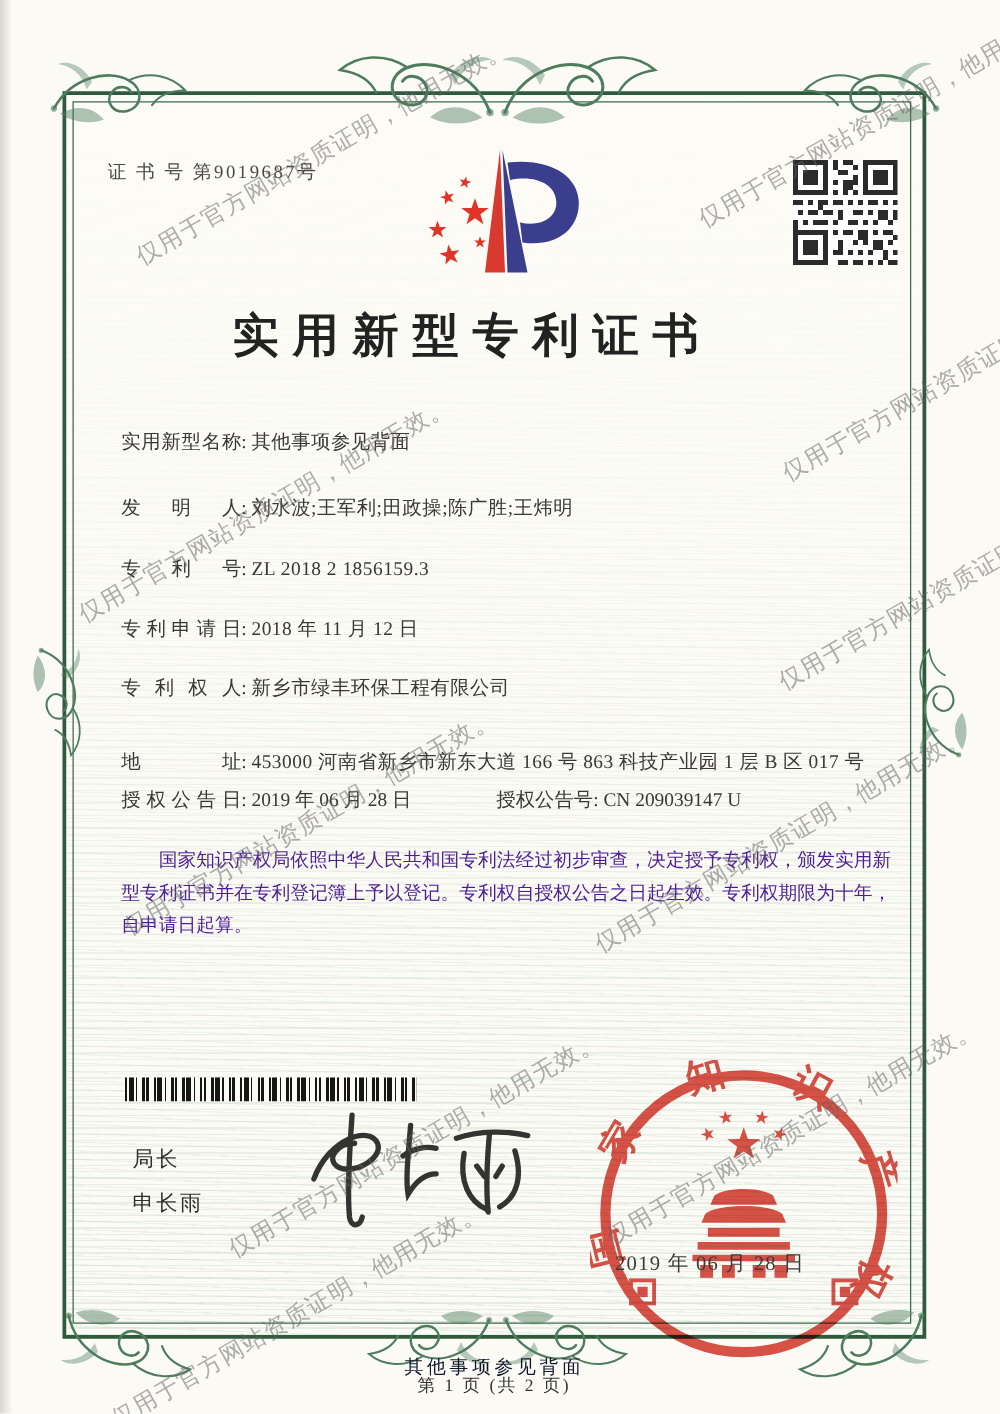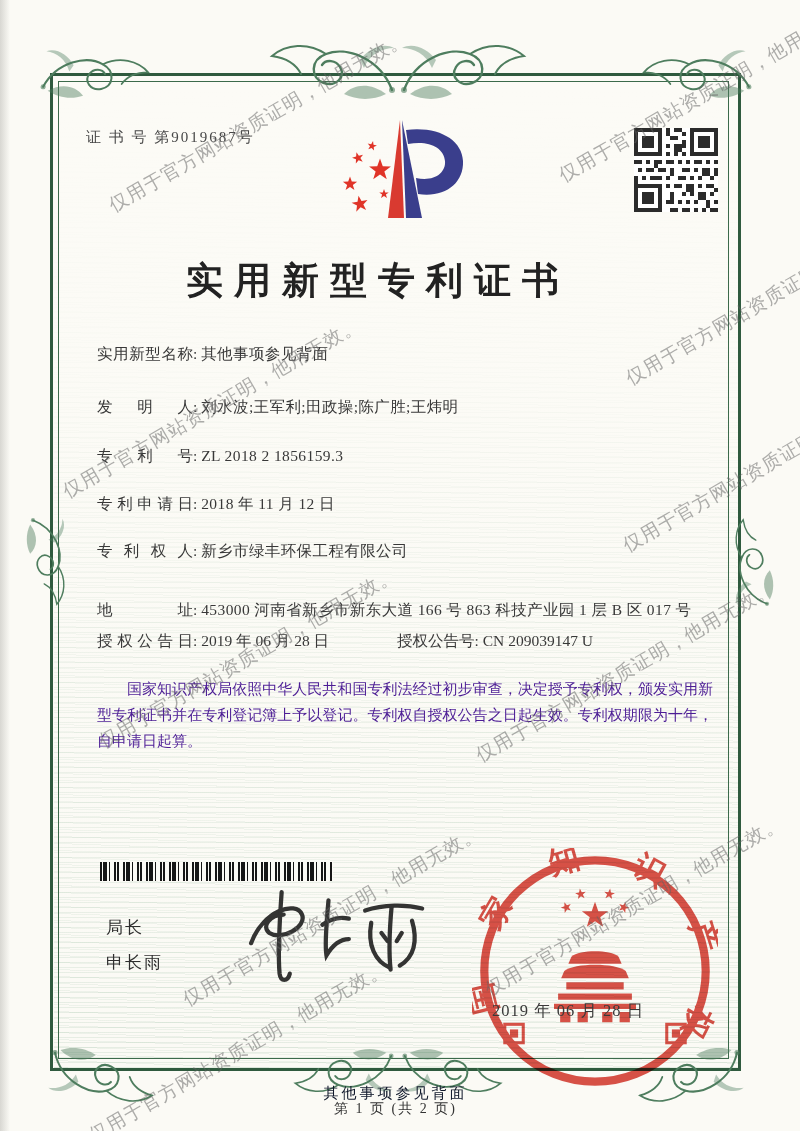--- a/index.html
+++ b/index.html
@@ -22,21 +22,21 @@
     background:linear-gradient(#fcfbf6 0%, rgba(252,251,246,.85) 30%, rgba(252,251,246,.35) 60%, rgba(252,251,246,0) 100%);}
   .frame-outer{position:absolute;left:50px;top:73px;width:685px;height:992px;
     border:3px solid #2f5a3e;}
   .frame-inner{position:absolute;left:58px;top:81px;width:669px;height:976px;
     border:1px solid #3c6a4b;}
   .flourishes{position:absolute;left:0;top:0;width:800px;height:1131px;color:#4e7d5e;pointer-events:none;}
 
   .cert-number{position:absolute;left:86px;top:128px;font-size:15px;letter-spacing:2px;color:#474747;}
   .logo{position:absolute;left:336px;top:116px;width:140px;height:122px;}
   .qr{position:absolute;left:634px;top:128px;width:84px;height:84px;}
-  .title{position:absolute;left:50px;top:256px;width:645px;text-align:center;
+  .title{position:absolute;left:50px;top:244px;width:645px;text-align:center;
     font-size:37px;font-weight:700;letter-spacing:11px;text-indent:11px;color:#222;}
 
   .fields{position:absolute;left:97px;top:342px;width:620px;font-size:15.5px;color:#383838;}
   .frow{line-height:24px;}
   .flabel{display:inline-block;width:96px;text-align:justify;text-align-last:justify;vertical-align:top;}
   .fcolon{white-space:pre;vertical-align:top;}
   .fvalue{display:inline-block;width:498px;vertical-align:top;letter-spacing:.4px;line-height:23px;}
   .grant-row .flabel2{vertical-align:top;}
   .grant-group2{margin-left:68px;}
 

